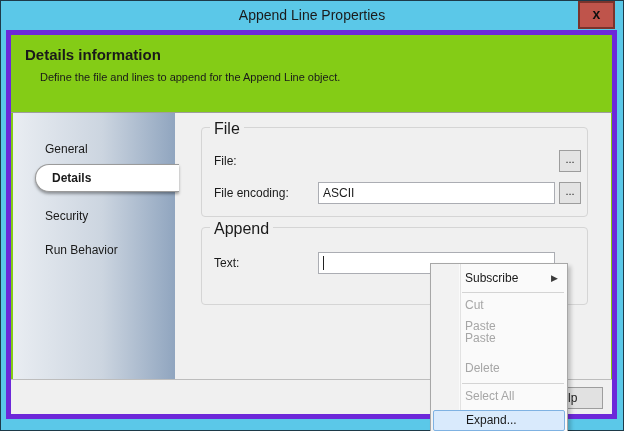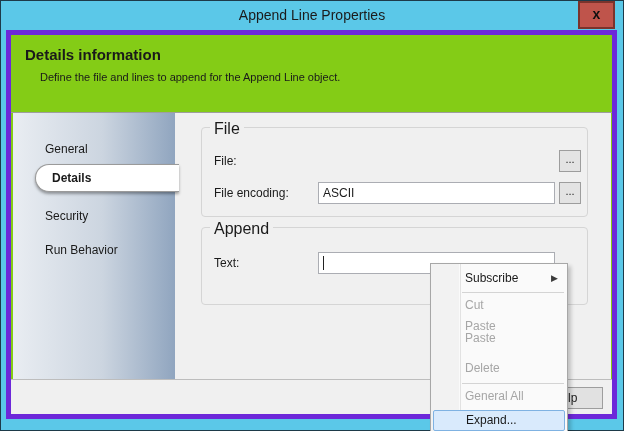--- a/index.html
+++ b/index.html
@@ -141,19 +141,19 @@
         <div class="mi mi-sub">
           <span>Subscribe</span>
           <span class="mi-arrow">▶</span>
         </div>
         <div class="ctx-sep sep1"></div>
         <div class="mi mi-disabled mi-cut">Cut</div>
         <div class="mi mi-disabled mi-copy">Paste</div>
         <div class="mi mi-disabled mi-paste">Paste</div>
         <div class="mi mi-disabled mi-delete">Delete</div>
         <div class="ctx-sep sep2"></div>
-        <div class="mi mi-disabled mi-selectall">General All</div>
+        <div class="mi mi-disabled mi-selectall">Select All</div>
         <div class="mi mi-expand">Expand...</div>
       </div>
 
     </div>
   </div>
 </div>
 
 </body></html>

